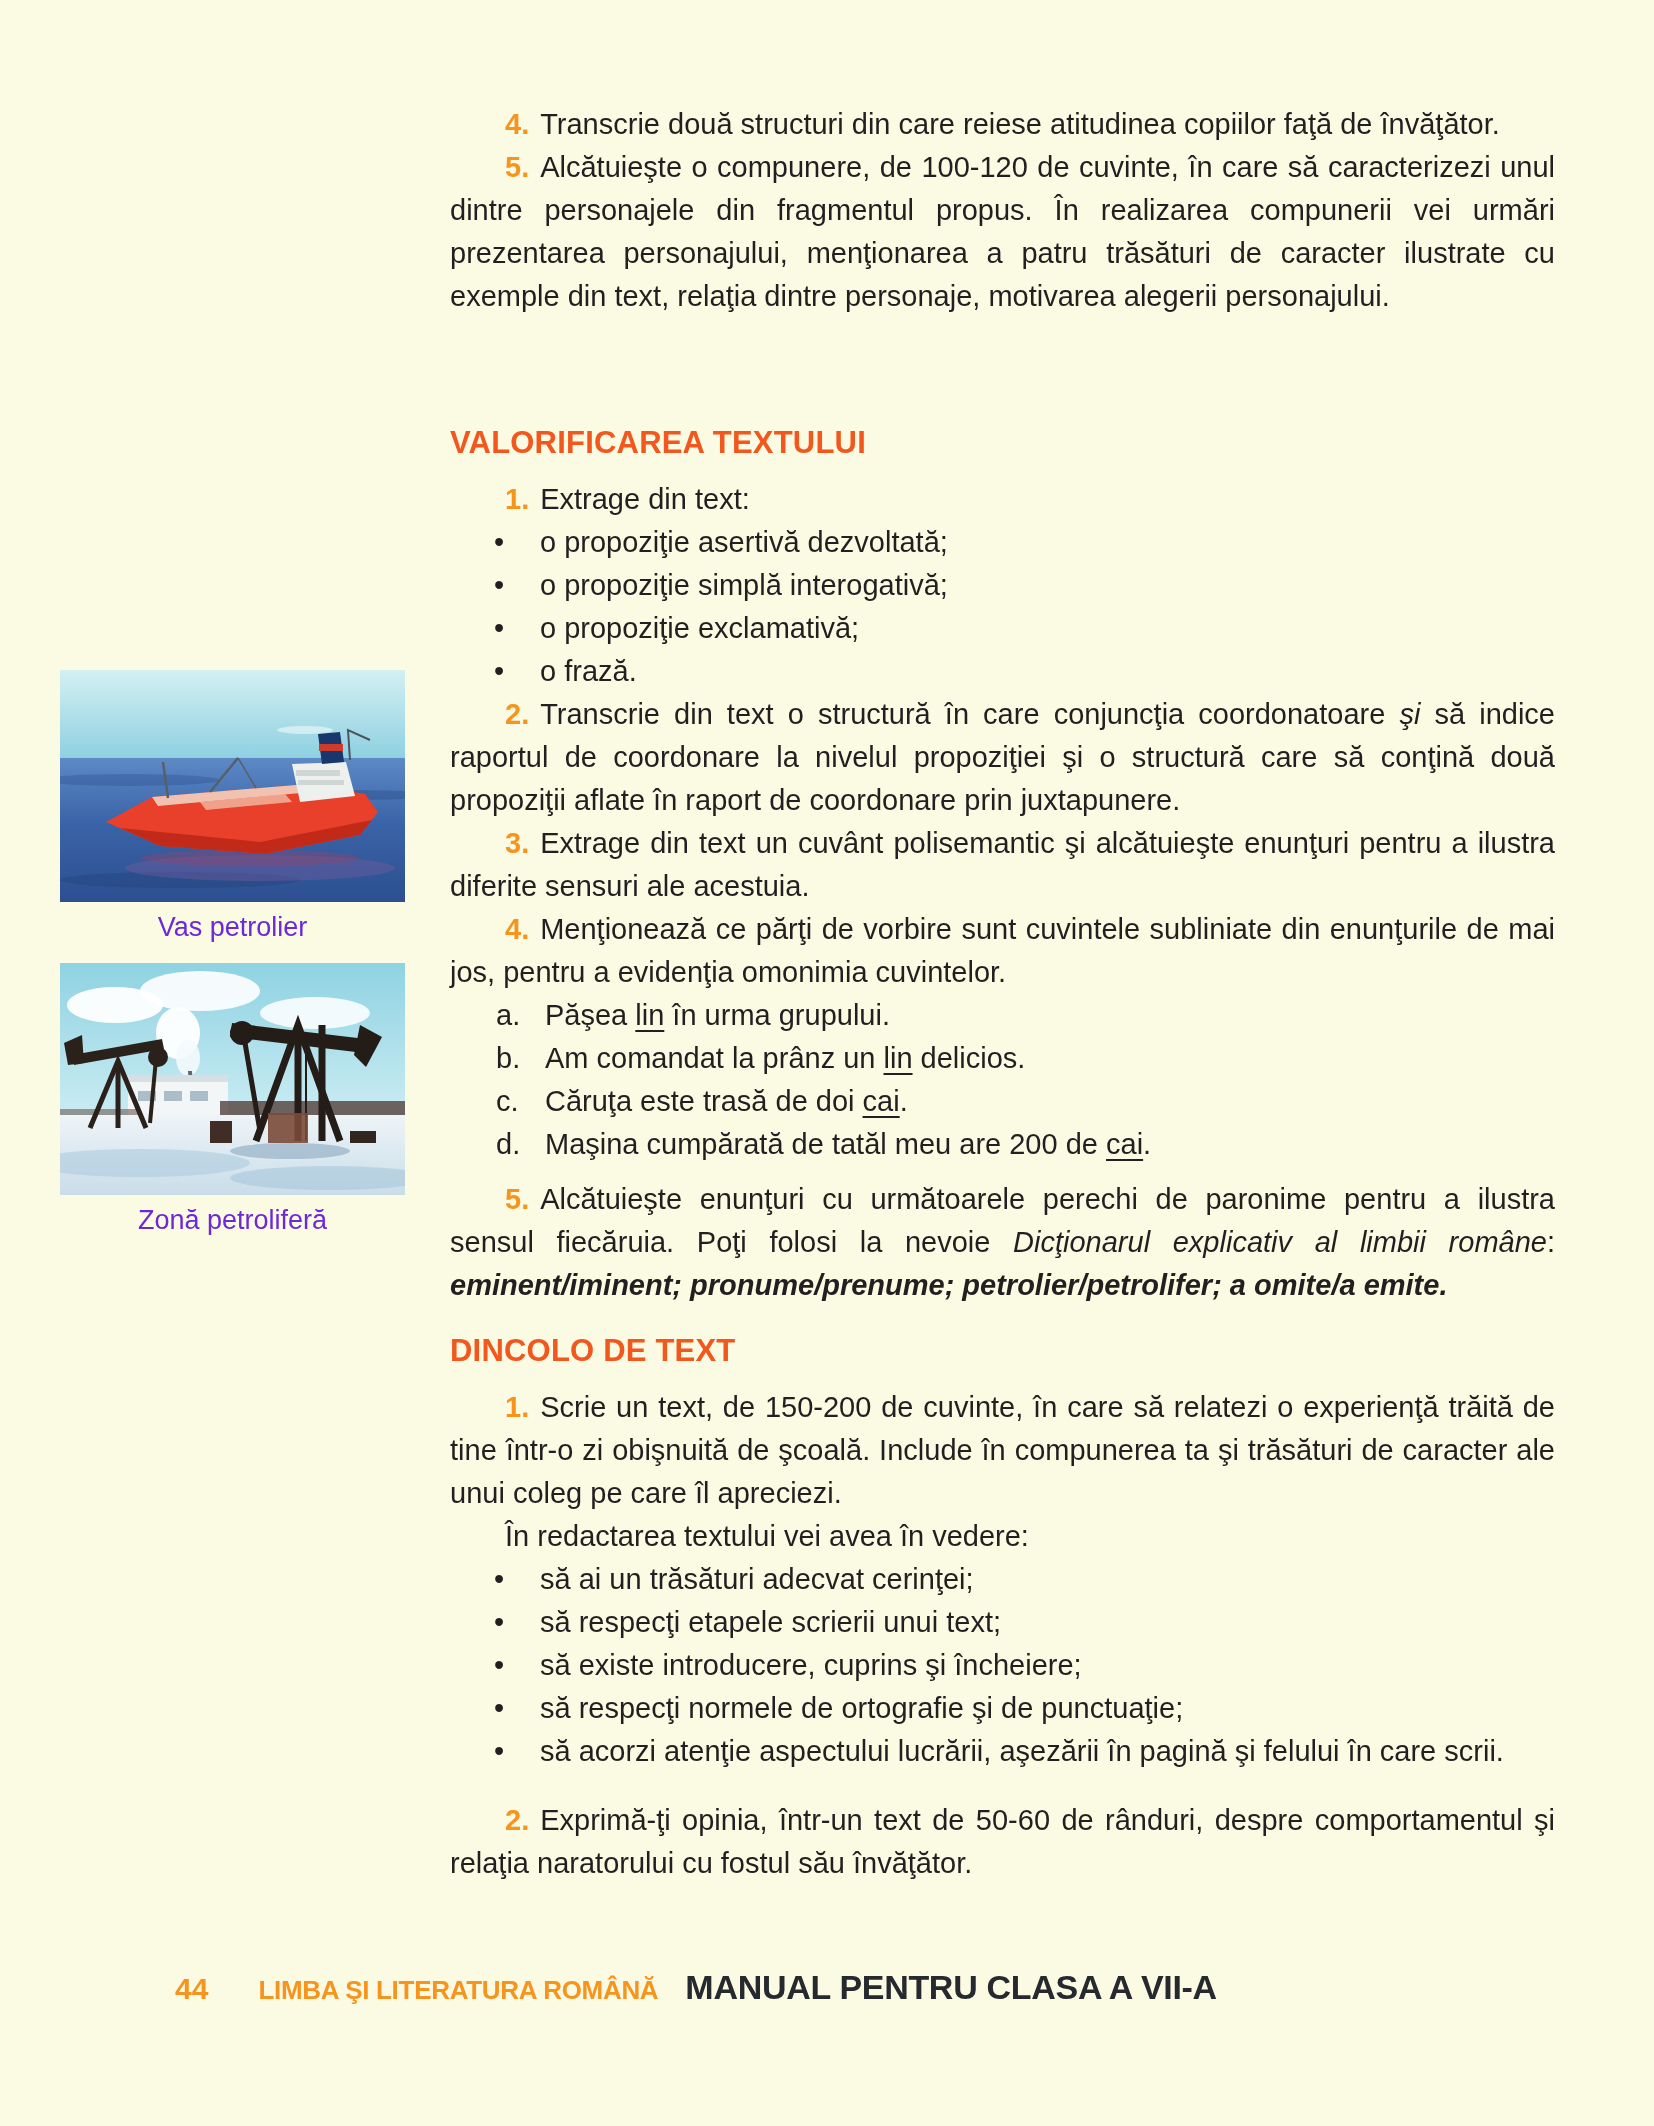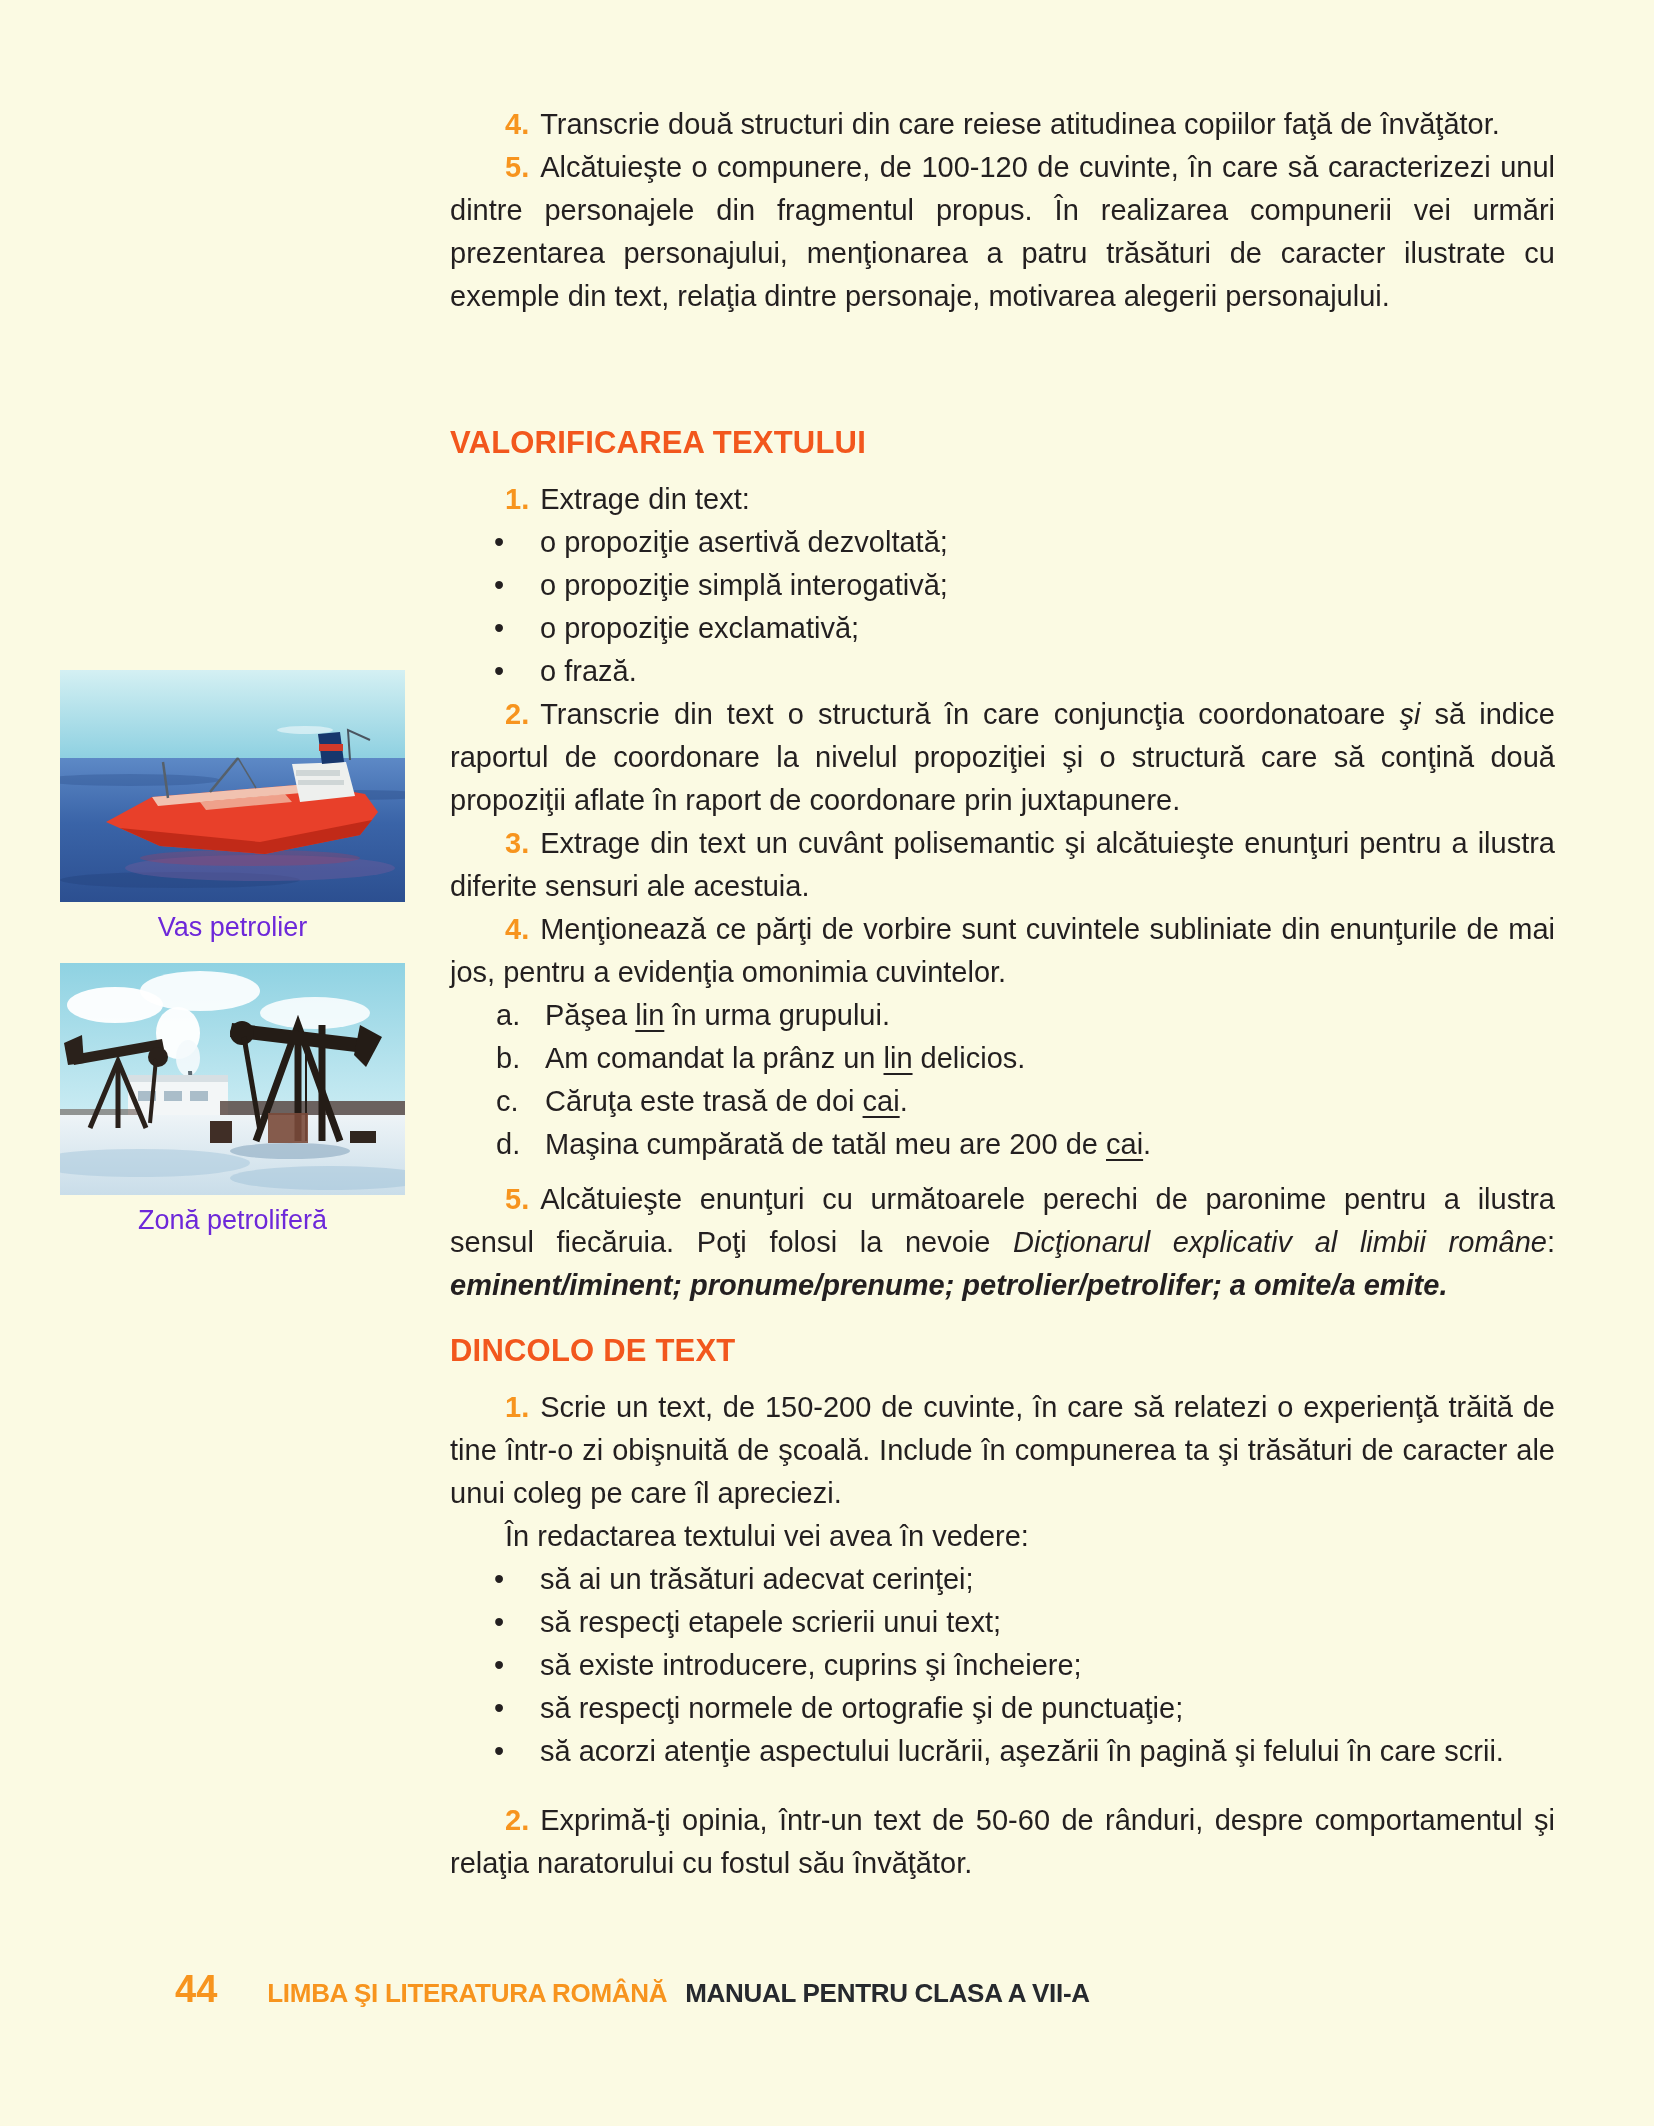--- a/index.html
+++ b/index.html
@@ -29,23 +29,23 @@
   .gap-sm { margin-top:12px !important; }
   .gap-md { margin-top:26px !important; }
   
   .fig { position:absolute; left:60px; width:345px; }
   .fig svg { display:block; width:345px; height:232px; }
   .fig .caption { margin-top:9px; text-align:center; font-size:27px; line-height:32px; color:#6d28d9; }
   #fig-tanker { top:670px; }
   #fig-oilfield { top:963px; }
   
   .footer { position:absolute; left:175px; top:1968px; display:flex; align-items:baseline; white-space:nowrap; }
-  .footer .pagenum { font-size:38px; font-weight:bold; color:#f7941e; }
+  .footer .pagenum { font-size:30px; font-weight:bold; color:#f7941e; }
   .footer .book { margin-left:50px; font-size:26px; font-weight:bold; color:#f7941e; letter-spacing:-0.3px; }
-  .footer .manual { margin-left:18px; font-size:26px; font-weight:bold; color:#26292e; letter-spacing:-0.3px; }
+  .footer .manual { margin-left:27px; font-size:34px; font-weight:bold; color:#26292e; letter-spacing:-0.3px; }
 </style>
 </head>
 <body>
 
 <div class="page">
 
   <div class="textcol" style="top:103px;">
     <p class="jpar"><span class="num">4.</span><span>Transcrie două structuri din care reiese atitudinea copiilor faţă de învăţător.</span></p>
     <p class="jpar"><span class="num">5.</span><span>Alcătuieşte o compunere, de 100-120 de cuvinte, în care să caracterizezi unul dintre personajele din fragmentul propus. În realizarea compunerii vei urmări prezentarea personajului, menţionarea a patru trăsături de caracter ilustrate cu exemple din text, relaţia dintre personaje, motivarea alegerii personajului.</span></p>
   </div>

